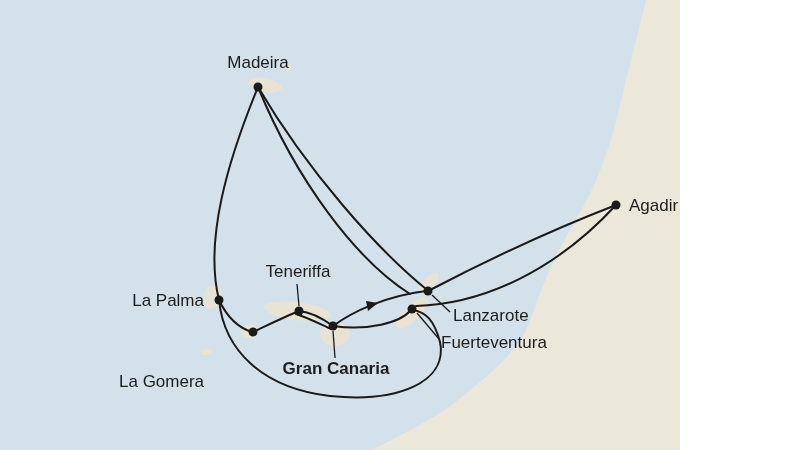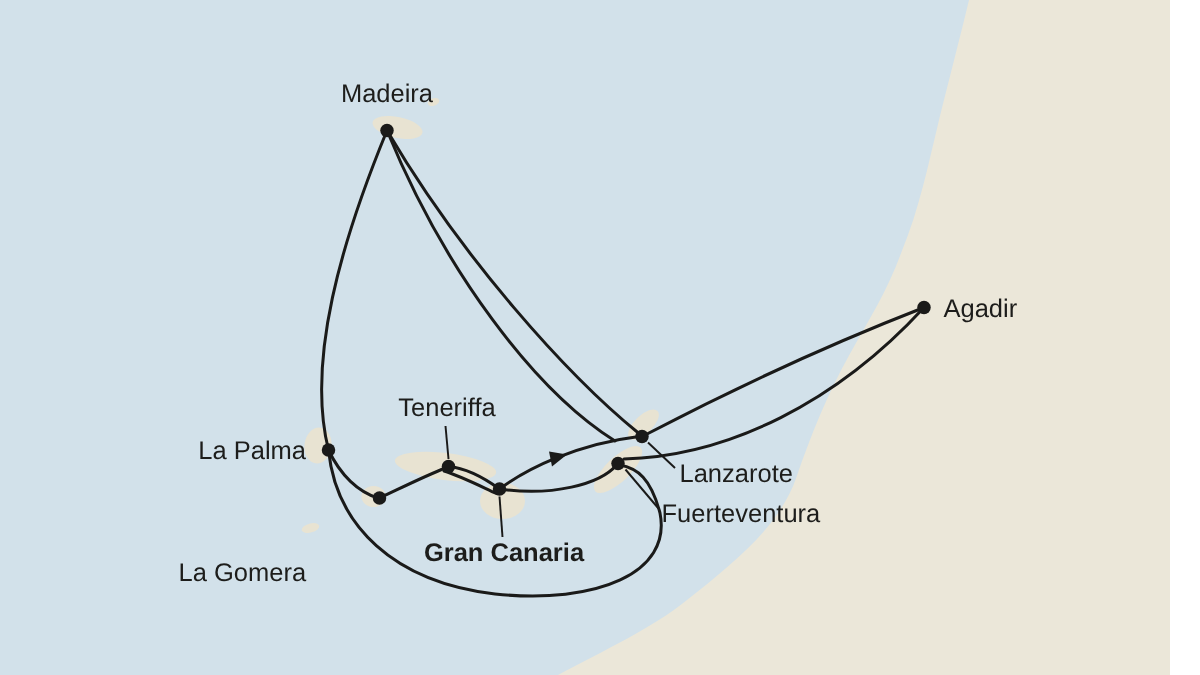--- a/index.html
+++ b/index.html
@@ -1,18 +1,18 @@
 <!DOCTYPE html>
 <html><head>
 <meta charset="utf-8">
 <style>
   html, body { margin: 0; padding: 0; }
   body { font-family: "Liberation Sans", sans-serif; }
   .stage {
-    width: 780px;
+    width: 680px;
     height: 450px;
     position: relative;
     overflow: hidden;
   }
   svg { display: block; }
 </style>
 </head>
 <body>
 
 <div class="stage">

